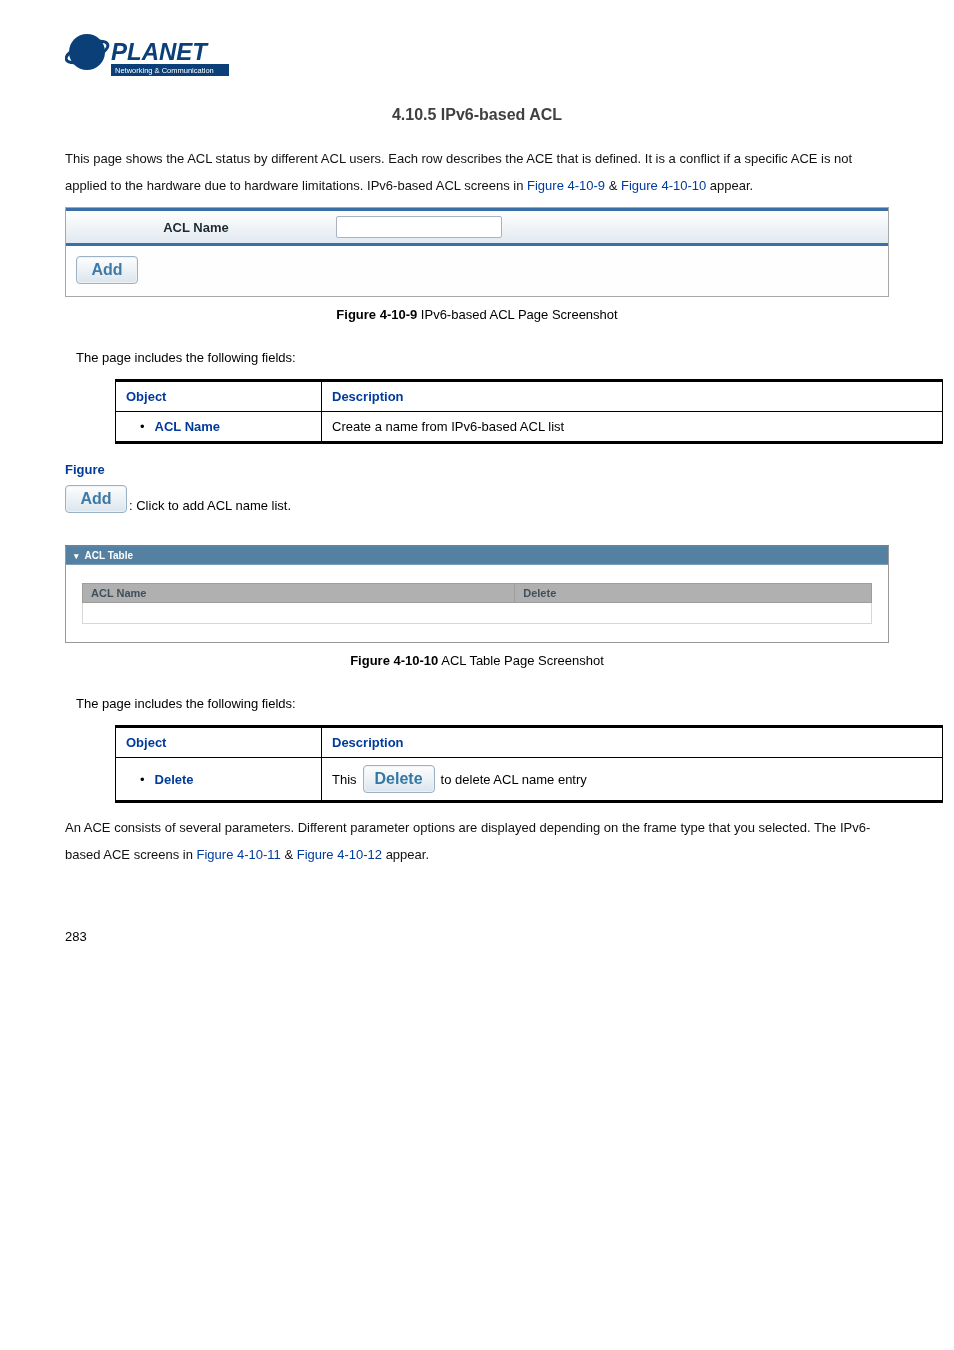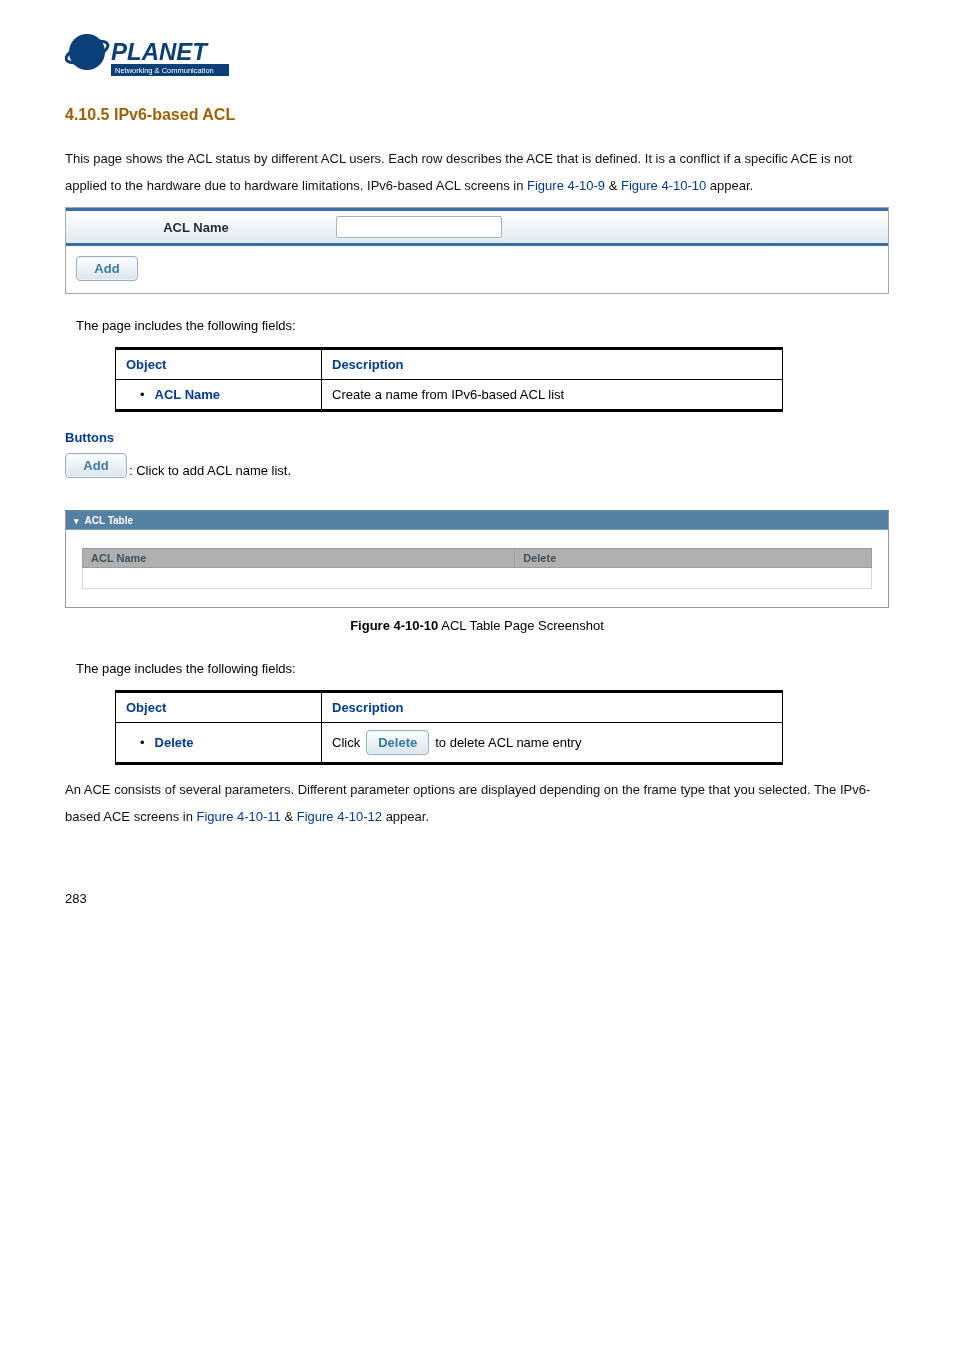--- a/index.html
+++ b/index.html
@@ -17,22 +17,23 @@
   .logo-wrap {
     margin-bottom: 18px;
   }
   .logo {
     width: 165px;
     height: 55px;
   }
   h2.section {
     font-size: 16px;
     font-weight: bold;
-    color: #a16207;
+    color: #404040;
     margin: 8px 0 22px 0;
+    text-align: center;
   }
   p.body {
     line-height: 2.05;
     margin: 0 0 8px 0;
     font-size: 13px;
     color: #111;
   }
   a.fig-link {
     color: #003b9c;
     text-decoration: none;
@@ -80,40 +81,40 @@
   }
   .soft-btn {
     display: inline-block;
     min-width: 38px;
     padding: 4px 11px;
     border: 1px solid #9bb1c4;
     border-radius: 4px;
     background: linear-gradient(#fdfefe, #dbe5ed);
     color: #3f7aa7;
     font-weight: bold;
-    font-size: 13px;
+    font-size: 16px;
     text-align: center;
     box-shadow: 0 0 0 1px #eef2f6 inset;
   }
   .soft-btn.del {
     color: #3379a3;
   }
   .caption {
     text-align: center;
     font-size: 13px;
     margin: 10px 0 28px 0;
   }
   .caption b { font-weight: bold; }
   .fields-intro {
     margin: 24px 0 14px 11px;
     font-size: 13px;
   }
   table.obj {
     border-collapse: collapse;
-    width: 668px;
+    width: 828px;
     margin: 0 0 12px 50px;
     border-top: 3px solid #000;
     border-bottom: 3px solid #000;
   }
   table.obj th, table.obj td {
     border: 1px solid #000;
     padding: 7px 10px;
     text-align: left;
     vertical-align: middle;
     font-size: 13px;
@@ -220,37 +221,40 @@
       <div class="field-label">ACL Name</div>
       <div class="field-input-wrap">
         <input class="text-input" type="text" value="" style="">
       </div>
     </div>
     <div class="btn-row">
       <span class="soft-btn">Add</span>
     </div>
   </div>
 
+  <div class="caption">
+    <b>Figure 4-10-9</b><span> IPv6-based ACL Page Screenshot</span>
+  </div>
 
   <div class="fields-intro">The page includes the following fields:</div>
 
   <table class="obj">
     <tbody>
         <tr>
       <th style="width:185px">Object</th>
       <th>Description</th>
     </tr>
     <tr>
       <td><span class="obj-cell-bullet"></span><span class="obj-name">ACL Name</span></td>
       <td>Create a name from IPv6-based ACL list</td>
     </tr>
   </tbody>
     </table>
 
-  <div class="buttons-head">Buttons</div>
+  <div class="buttons-head">Figure</div>
   <div class="btn-line">
     <span class="soft-btn">Add</span>
     <span>: Click to add ACL name list.</span>
   </div>
 
   <div class="tbl-shot">
     <div class="tbl-tab">
       <span class="tri">▾</span>
       <span>ACL Table</span>
     </div>
@@ -273,21 +277,21 @@
   <table class="obj">
     <tbody>
         <tr>
       <th style="width:185px">Object</th>
       <th>Description</th>
     </tr>
     <tr>
       <td><span class="obj-cell-bullet"></span><span class="obj-name">Delete</span></td>
       <td>
         <span class="desc-inline">
-          <span>Click </span>
+          <span>This </span>
           <span class="soft-btn del">Delete</span>
           <span> to delete ACL name entry</span>
         </span>
       </td>
     </tr>
   </tbody>
     </table>
 
 
   <p class="body">

